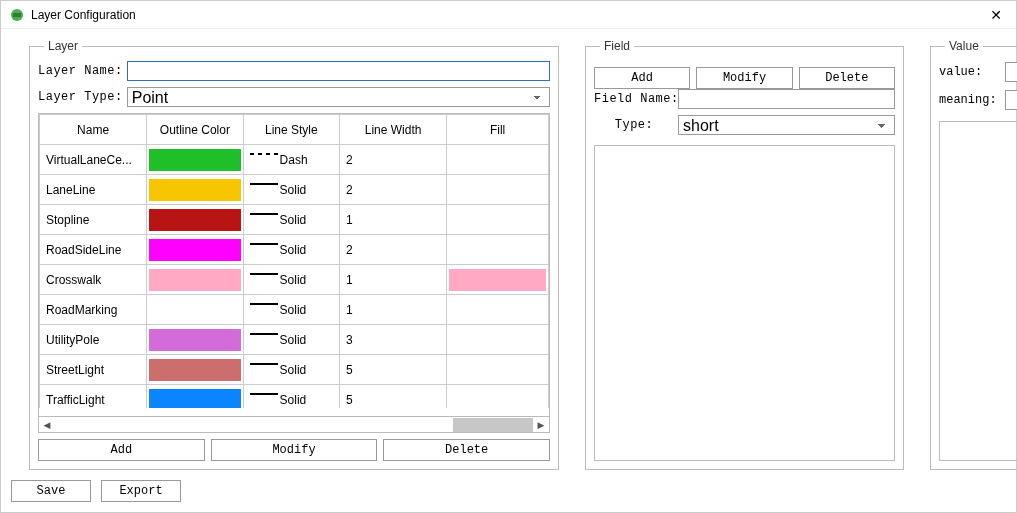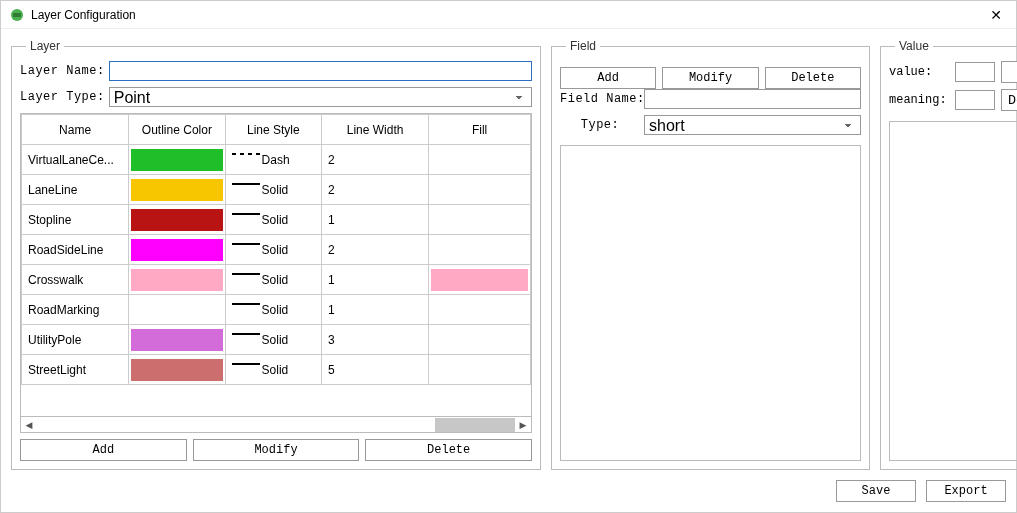--- a/index.html
+++ b/index.html
@@ -34,22 +34,23 @@
 }
 .titlebar .close {
   width: 24px;
   text-align: center;
   font-size: 14px;
   cursor: pointer;
 }
 .content {
   flex: 1;
   display: flex;
-  gap: 10px;
+  gap: 26px;
   padding: 10px 10px 4px 10px;
+  margin-left: 18px;
 }
 fieldset {
   border: 1px solid #bbb;
   padding: 8px;
   position: relative;
 }
 fieldset > legend {
   font-size: 12px;
   padding: 0 4px;
   margin-left: 6px;
@@ -153,21 +154,20 @@
   min-height: 280px;
 }
 
 .value-panel { flex:1; display:flex; flex-direction:column;}
 .value-row { display:flex; align-items:center; gap:6px; margin-bottom:6px;}
 .value-row label { font-family:"Courier New", monospace; width:60px;}
 .value-row input { width:40px; height:20px; border:1px solid #999;}
 .value-row button { width:62px; height:22px; background:#fff; border:1px solid #999; font-family:"Courier New", monospace; cursor:pointer;}
 .footer {
   display:flex;
-  justify-content:flex-end;
   gap:10px;
   padding: 6px 10px 10px 10px;
 }
 .footer button { flex:0 0 80px;}
 select {
   appearance:none;
   background: #fff;
   background-image: linear-gradient(45deg, transparent 50%, #666 50%), linear-gradient(135deg, #666 50%, transparent 50%);
   background-position: calc(100% - 12px) 8px, calc(100% - 8px) 8px;
   background-size: 4px 4px, 4px 4px;
@@ -324,20 +324,34 @@
                   </td>
                   <td class="col-style">
                     <span class="linestyle">
                       <span class="graphic "></span>
                       <span>Solid</span>
                     </span>
                   </td>
                   <td class="col-width">5</td>
                   <td class="col-fill" style="padding: 2px;"></td>
                 </tr>
+                <tr>
+                  <td class="col-name">TrafficLight</td>
+                  <td class="col-color" style="padding: 2px;">
+                    <span class="swatch" style="background: rgb(10, 132, 255);"></span>
+                  </td>
+                  <td class="col-style">
+                    <span class="linestyle">
+                      <span class="graphic "></span>
+                      <span>Solid</span>
+                    </span>
+                  </td>
+                  <td class="col-width">5</td>
+                  <td class="col-fill" style="padding: 2px;"></td>
+                </tr>
               </tbody>
           </table>
         </div>
       </div>
       <div class="hscroll">
         <span class="arrow">◀</span>
         <div class="track">
           <div class="thumb"></div>
         </div>
         <span class="arrow">▶</span>

